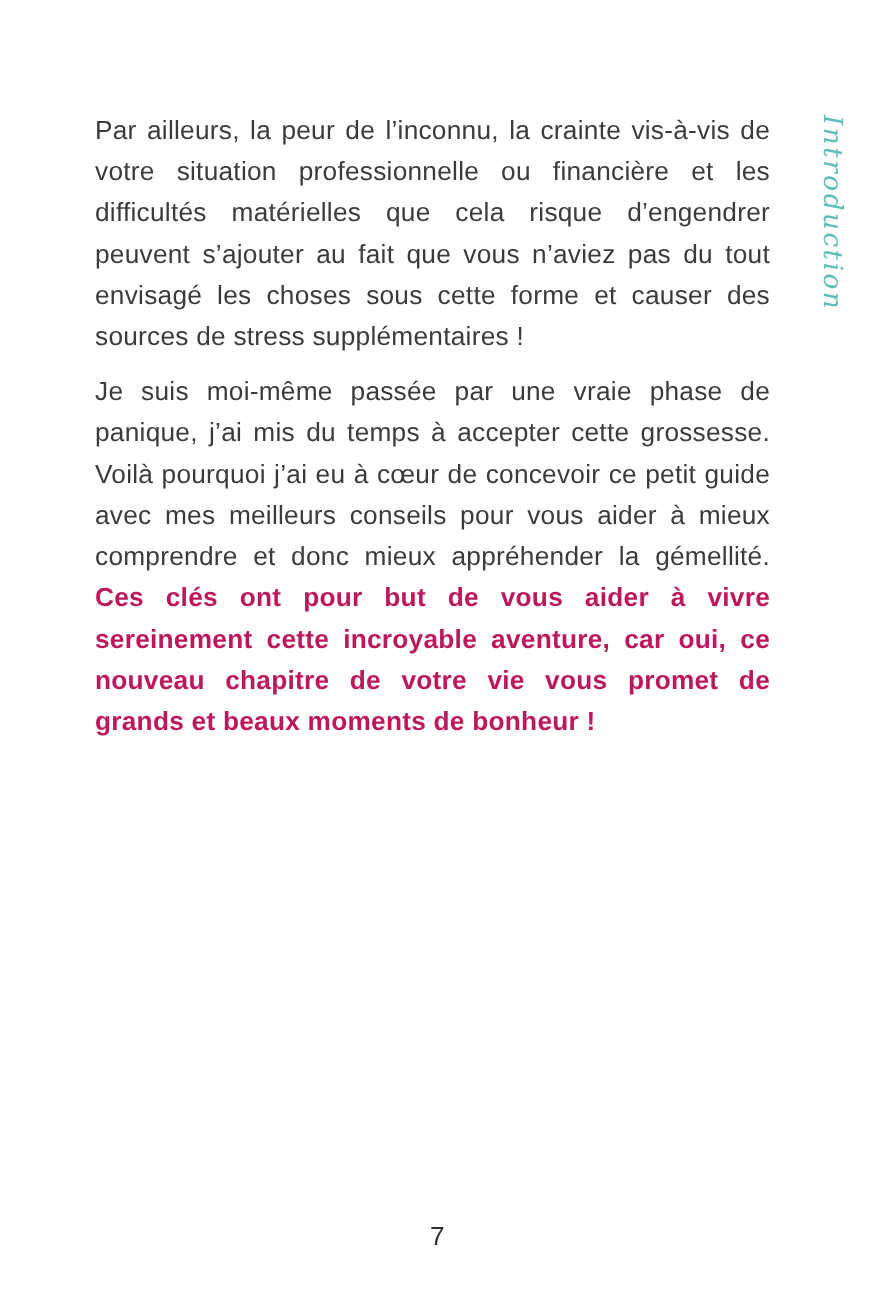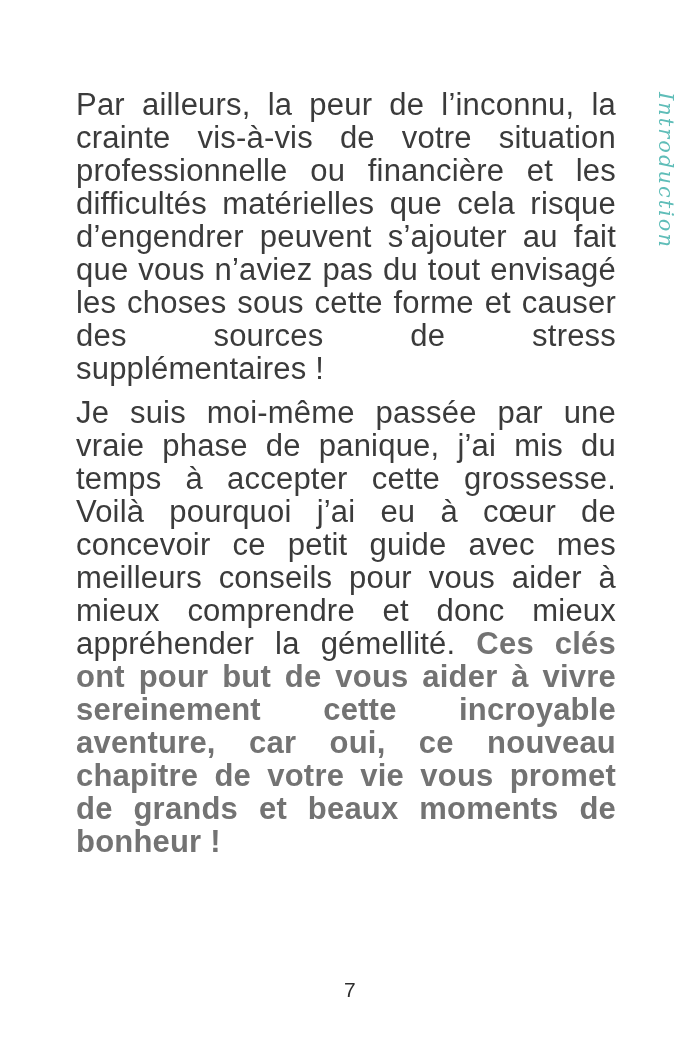--- a/index.html
+++ b/index.html
@@ -20,34 +20,34 @@
   }
 
   .content {
     position: absolute;
     top: 88px;
     left: 76px;
     width: 540px;
   }
 
   .content p {
-    font-size: 31px;
+    font-size: 21px;
     line-height: 33px;
     color: #3b3b3b;
     text-align: justify;
     letter-spacing: 0.2px;
     font-weight: 400;
   }
 
   .content p + p {
     margin-top: 11px;
   }
 
   .content strong {
-    color: #737373;
+    color: #be185d;
     font-weight: 700;
   }
 
   .sidebar-tab {
     position: absolute;
     top: 92px;
     right: 22px;
     height: 220px;
     writing-mode: vertical-rl;
     font-family: "DejaVu Serif", serif;

